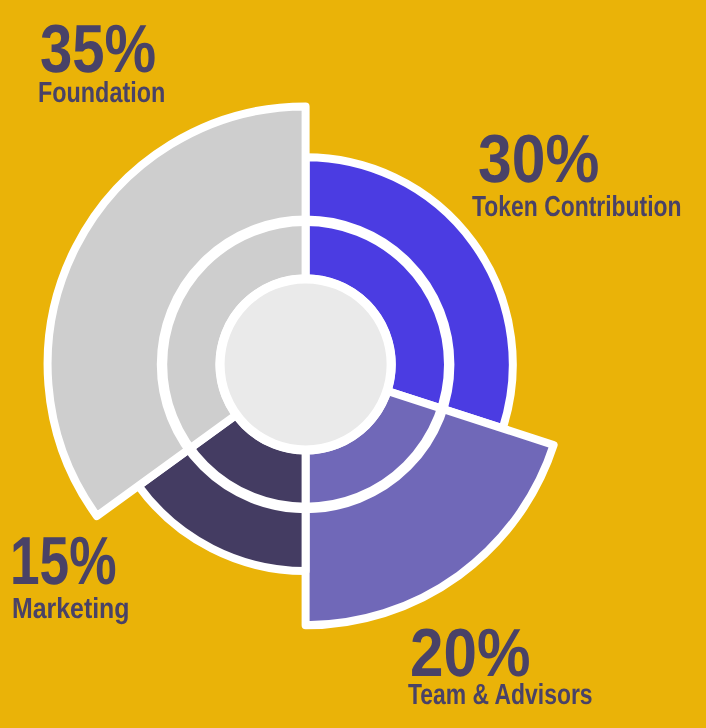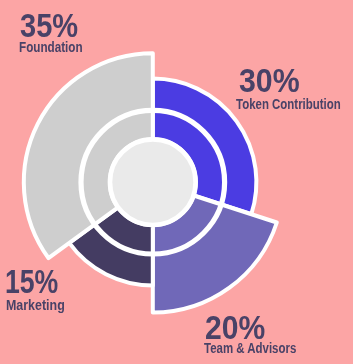--- a/index.html
+++ b/index.html
@@ -11,21 +11,21 @@
     width: 353px;
     height: 364px;
     background: #eaeaea;
     font-family: "Liberation Sans", sans-serif;
     overflow: hidden;
   }
   #root {
     position: relative;
     width: 353px;
     height: 364px;
-    background: #fca5a5;
+    background: #eab308;
   }
   svg.chart {
     position: absolute;
     left: 0;
     top: 0;
     width: 353px;
     height: 364px;
   }
   .label {
     position: absolute;

